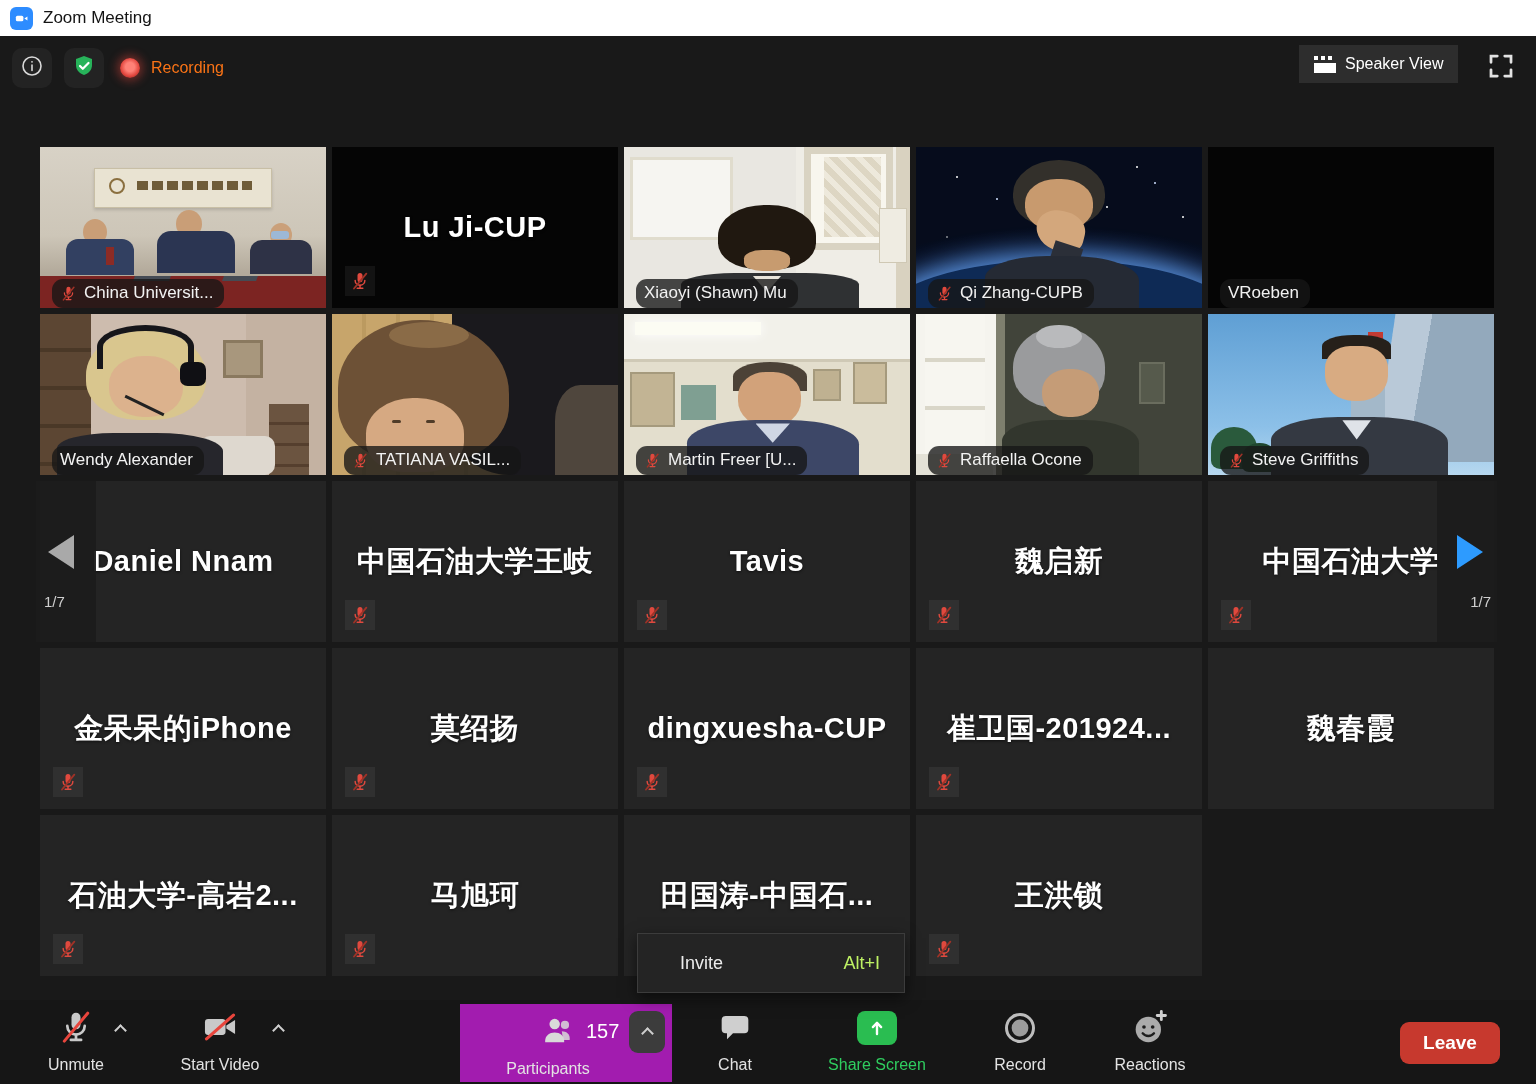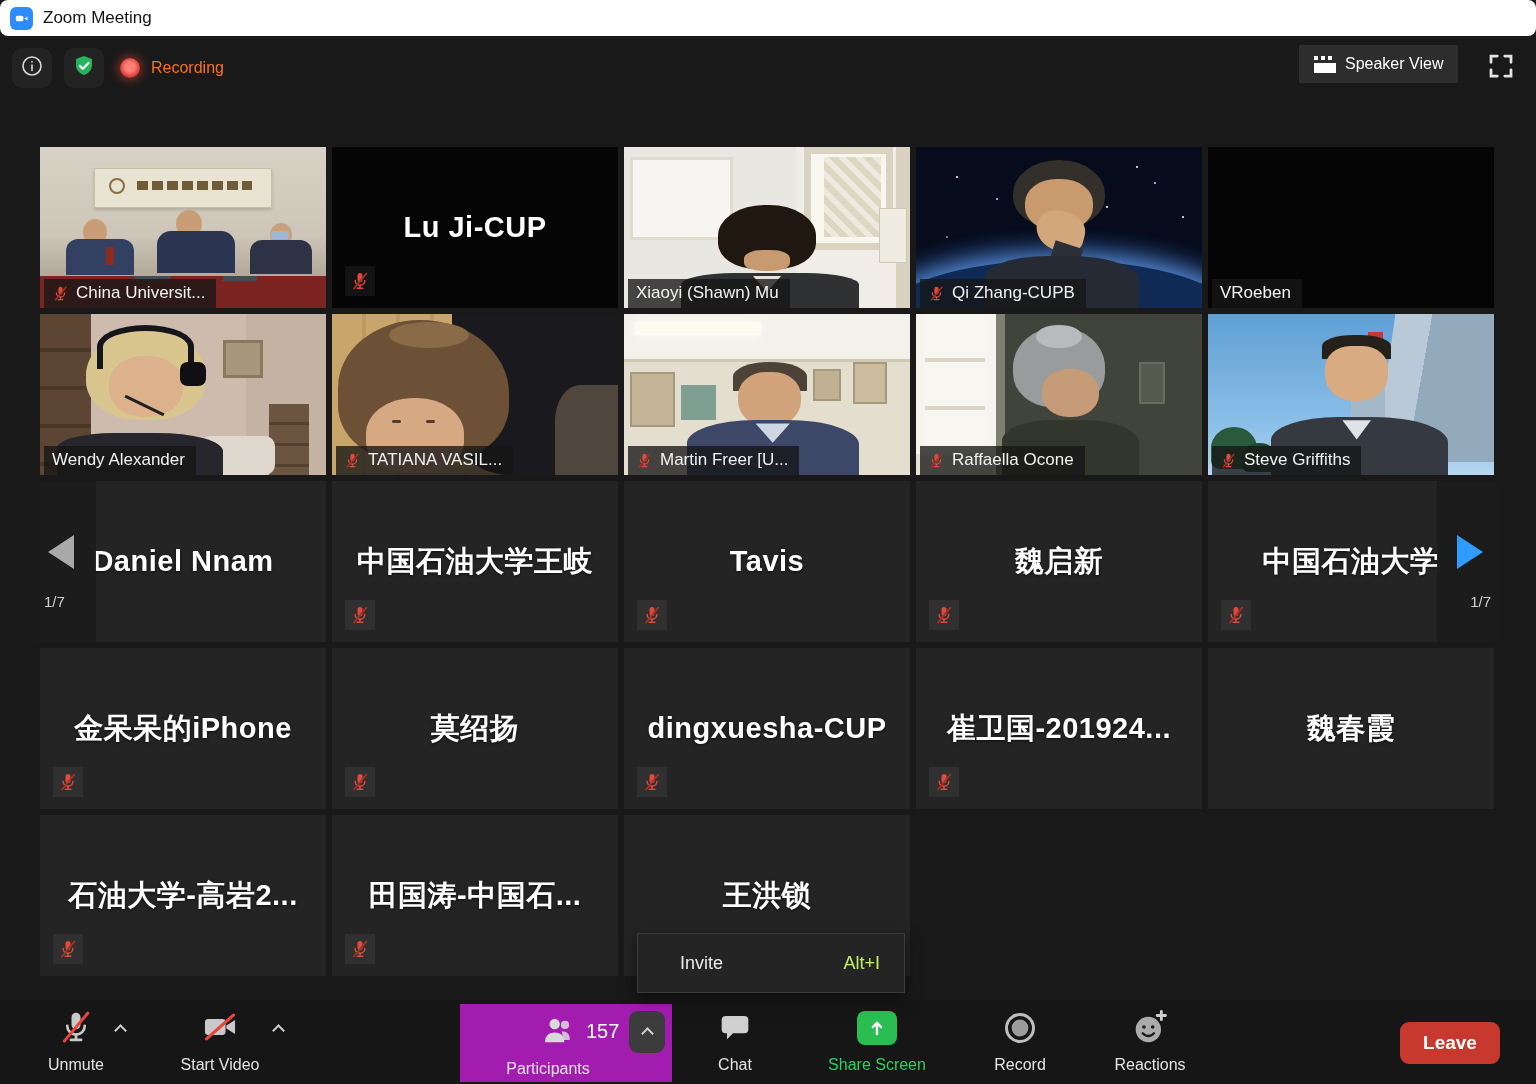--- a/index.html
+++ b/index.html
@@ -1,21 +1,21 @@
 <!DOCTYPE html>
 <html><head>
 <meta charset="utf-8">
 <style>
   * { margin:0; padding:0; box-sizing:border-box; }
   html,body { width:1536px; height:1084px; overflow:hidden; }
   body { position:relative; background:#191919; font-family:"Liberation Sans","DejaVu Sans",sans-serif; }
 
   
   .titlebar { position:absolute; top:0; left:0; width:1536px; height:36px; background:#ffffff;
-              display:flex; align-items:center; gap:10px; padding-left:10px;border-radius:8px; }
+              display:flex; align-items:center; gap:10px; padding-left:10px; }
   .zoom-logo { width:23px; height:23px; background:#2d8cff; border-radius:6px;
                display:flex; align-items:center; justify-content:center; }
   .zoom-logo svg { width:15px; height:15px; }
   .win-title { font-size:17px; color:#141414; }
 
   
   .icon-btn { position:absolute; width:40px; height:40px; background:#232323; border-radius:10px;
               display:flex; align-items:center; justify-content:center; }
   .info-btn { left:12px; top:48px; }
   .shield-btn { left:64px; top:48px; }
@@ -34,23 +34,23 @@
 
   
   .grid { position:absolute; left:40px; top:147px; width:1454px;
           display:grid; grid-template-columns:repeat(5,286px); grid-auto-rows:161px; gap:6px; }
   .tile { position:relative; background:#242424; overflow:hidden; }
   .t-black { background:#050505; }
   .t-video .scene { position:absolute; inset:0; }
   .t-video .scene div { position:absolute; }
   .active { box-shadow:inset 0 0 0 3px #ccd64d; }
 
-  .name-label { position:absolute; left:4px; bottom:0; z-index:3; max-width:94%;
+  .name-label { position:absolute; left:12px; bottom:0; z-index:3; max-width:94%;
                 background:rgba(22,22,22,.78); color:#f2f2f2; font-size:17px;
-                padding:4px 11px 5px 8px; display:flex; align-items:center; gap:7px; white-space:nowrap; }
+                padding:4px 11px 5px 8px; display:flex; align-items:center; gap:7px; white-space:nowrap;border-radius:11px; }
   .name-label .mic-slot { width:17px; height:17px; flex:0 0 auto; }
   .mic-slot svg { width:100%; height:100%; display:block; }
 
   .center-name { position:absolute; inset:0; z-index:2; display:flex; align-items:center; justify-content:center;
                  color:#ffffff; font-weight:bold; font-size:29px; letter-spacing:.5px; text-align:center;
                  text-shadow:0 1px 3px rgba(0,0,0,.6); padding:0 8px; }
   .mute-corner { position:absolute; left:13px; bottom:12px; width:30px; height:30px; z-index:3;
                  background:rgba(255,255,255,.06); display:flex; align-items:center; justify-content:center; }
   .mute-corner .mic-slot { width:20px; height:20px; }
 
@@ -487,20 +487,34 @@
             <rect x="9" y="2.5" width="6" height="11" rx="3" fill="#e0493e"></rect>
             <path d="M6.2 11.3a5.8 5.8 0 0 0 11.6 0" fill="none" stroke="#e0493e" stroke-width="1.8" stroke-linecap="round"></path>
             <line x1="12" y1="17.2" x2="12" y2="20.2" stroke="#e0493e" stroke-width="1.8" stroke-linecap="round"></line>
             <line x1="8.6" y1="20.6" x2="15.4" y2="20.6" stroke="#e0493e" stroke-width="1.8" stroke-linecap="round"></line>
             <line x1="4.8" y1="21" x2="19.6" y2="3.2" stroke="#a03227" stroke-width="2.2" stroke-linecap="round"></line>
           </svg>
         </span>
       </div>
   </div>
   <div class="tile">
+    <div class="center-name">马旭珂</div>
+    <div class="mute-corner">
+        <span class="mic-slot">
+          <svg viewBox="0 0 24 24">
+            <rect x="9" y="2.5" width="6" height="11" rx="3" fill="#e0493e"></rect>
+            <path d="M6.2 11.3a5.8 5.8 0 0 0 11.6 0" fill="none" stroke="#e0493e" stroke-width="1.8" stroke-linecap="round"></path>
+            <line x1="12" y1="17.2" x2="12" y2="20.2" stroke="#e0493e" stroke-width="1.8" stroke-linecap="round"></line>
+            <line x1="8.6" y1="20.6" x2="15.4" y2="20.6" stroke="#e0493e" stroke-width="1.8" stroke-linecap="round"></line>
+            <line x1="4.8" y1="21" x2="19.6" y2="3.2" stroke="#a03227" stroke-width="2.2" stroke-linecap="round"></line>
+          </svg>
+        </span>
+      </div>
+  </div>
+  <div class="tile">
     <div class="center-name">田国涛-中国石...</div>
     <div class="mute-corner">
         <span class="mic-slot">
           <svg viewBox="0 0 24 24">
             <rect x="9" y="2.5" width="6" height="11" rx="3" fill="#e0493e"></rect>
             <path d="M6.2 11.3a5.8 5.8 0 0 0 11.6 0" fill="none" stroke="#e0493e" stroke-width="1.8" stroke-linecap="round"></path>
             <line x1="12" y1="17.2" x2="12" y2="20.2" stroke="#e0493e" stroke-width="1.8" stroke-linecap="round"></line>
             <line x1="8.6" y1="20.6" x2="15.4" y2="20.6" stroke="#e0493e" stroke-width="1.8" stroke-linecap="round"></line>
             <line x1="4.8" y1="21" x2="19.6" y2="3.2" stroke="#a03227" stroke-width="2.2" stroke-linecap="round"></line>
           </svg>

